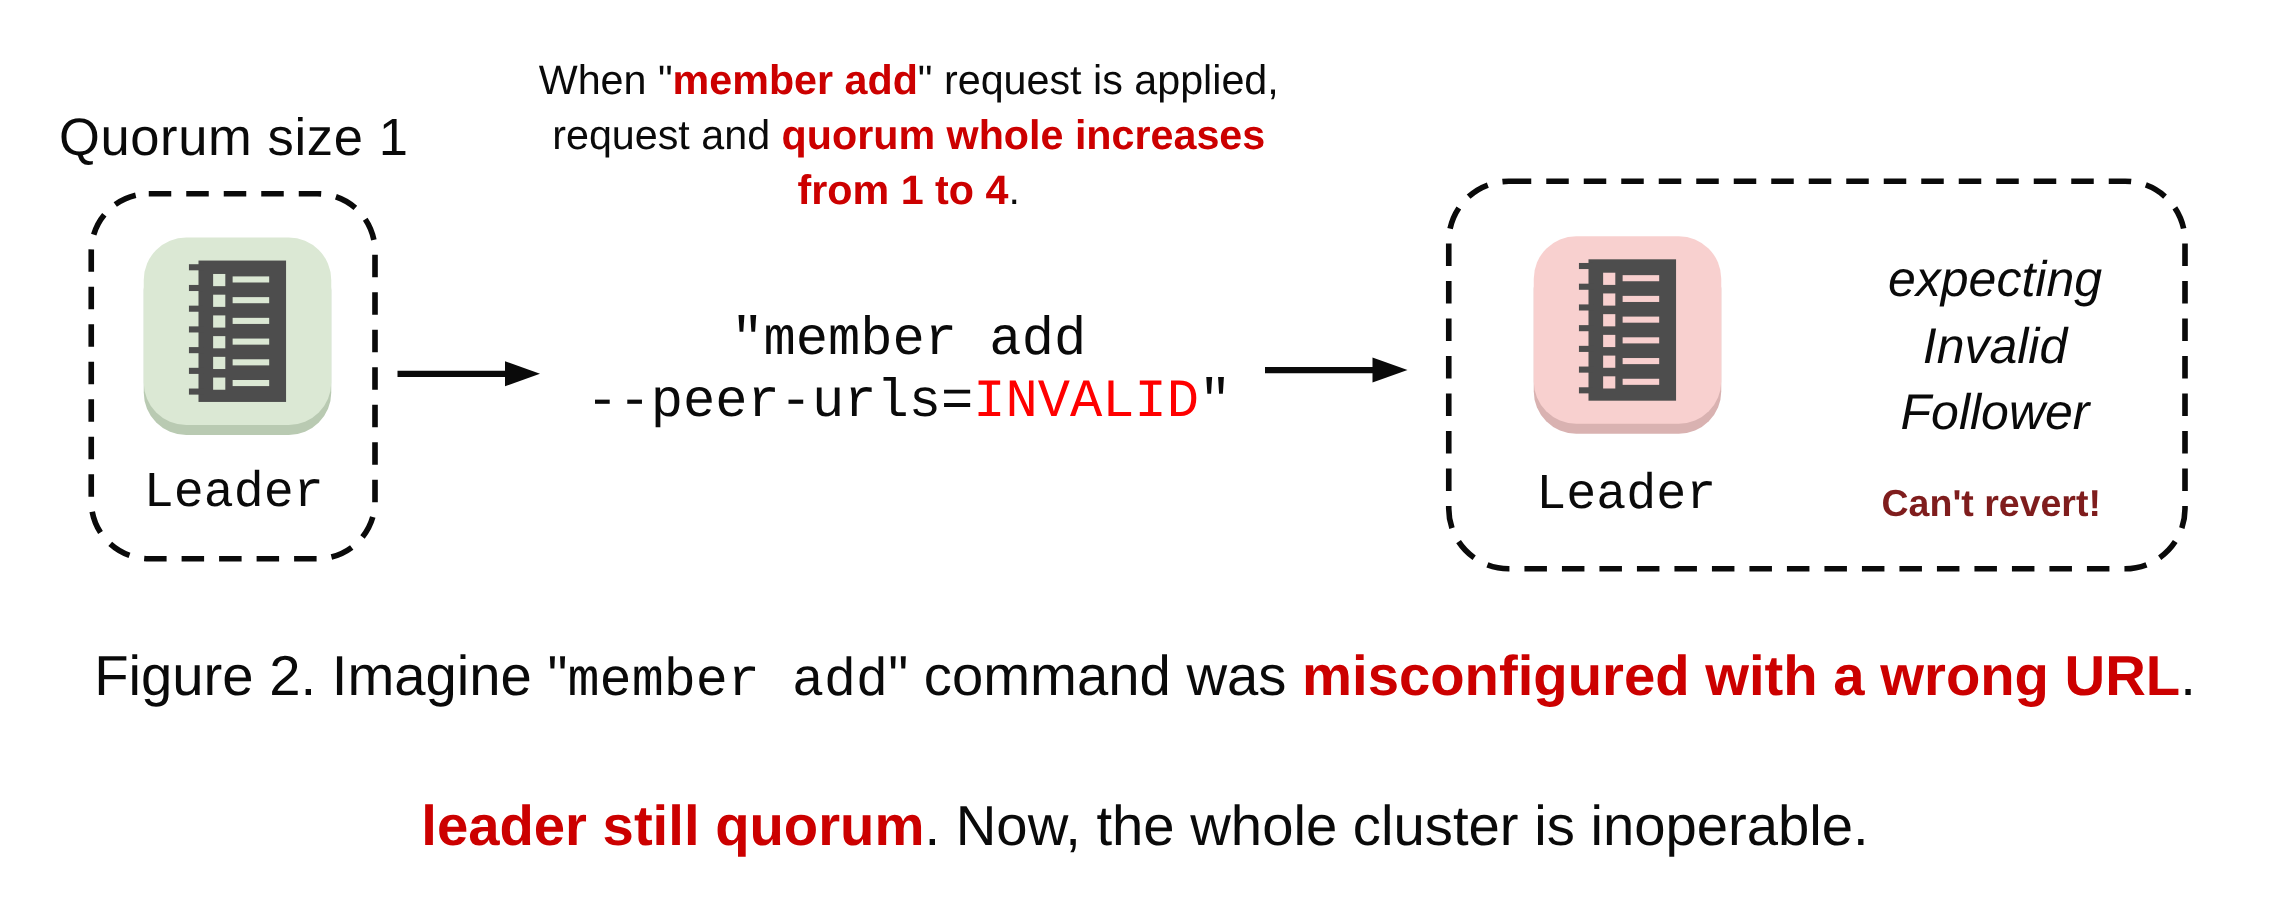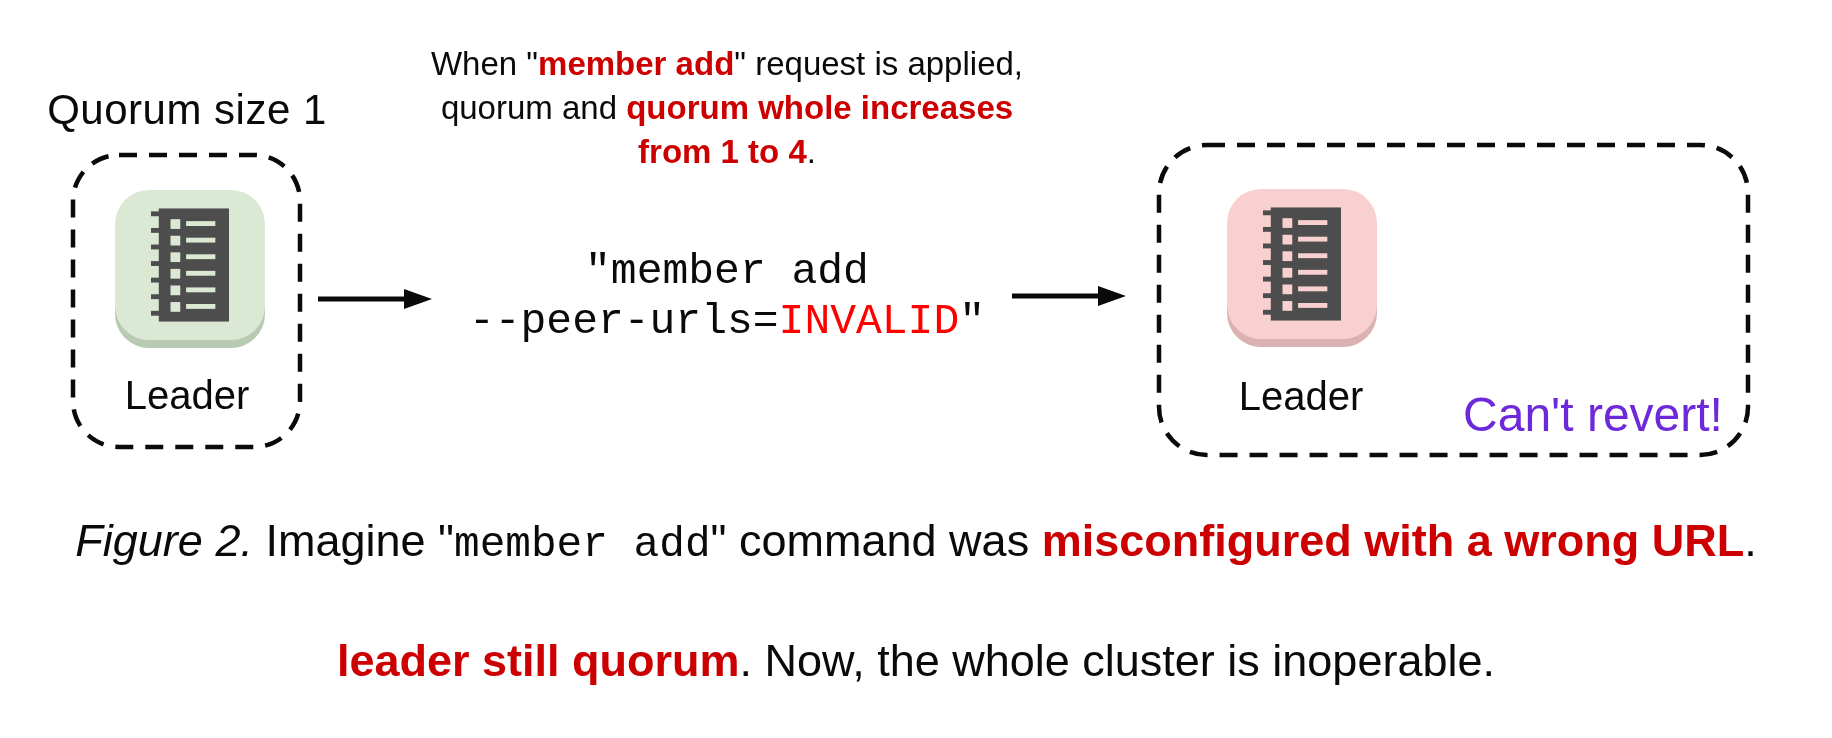--- a/index.html
+++ b/index.html
@@ -1,33 +1,33 @@
 <!DOCTYPE html>
 <html><head>
 <meta charset="utf-8">
 <style>
   html,body{margin:0;padding:0;background:#fff;}
   .canvas{position:relative;width:1832px;height:738px;background:#ffffff;overflow:hidden;
           font-family:"Liberation Sans", sans-serif;color:#0a0a0a;}
   .abs{position:absolute;}
   .center{text-align:center;}
   .heading{font-size:42px;letter-spacing:0.5px;text-align:center;}
-  .nodelabel{font-size:40px;}
+  .nodelabel{font-size:40px;font-family:Liberation Mono, monospace;}
   .node{width:150px;height:150px;border-radius:34px;display:flex;align-items:center;justify-content:center;}
   .node.green{background:#dbe8d4;box-shadow:0 8px 0 #b9cab2;}
   .node.pink{background:#f8d0cf;box-shadow:0 8px 0 #d9b2b1;}
   .note{font-size:33px;line-height:44px;}
   .red-bold{color:#cc0000;font-weight:bold;}
   .mono{font-family:"Liberation Mono", monospace;}
   .command{font-size:43px;line-height:50px;white-space:nowrap;}
   .invalid{color:#ff0000;}
   .expecting{font-size:40px;line-height:53px;font-style:italic;}
-  .cant-revert{font-size:48px;font-weight:normal;color:#6d28d9;}
+  .cant-revert{font-size:30px;font-weight:bold;color:#7f1d1d;}
   .caption{font-size:45px;line-height:58px;}
-  .caption .fig{font-style:italic;}
+  .caption .fig{}
   .caption .mono{font-size:0.95em;}
   svg{display:block;}
 </style>
 </head>
 <body>
 
 <div class="canvas">
 
   <div class="abs center heading" style="left:37px;top:86px;width:300px;">Quorum size 1</div>
 
@@ -66,21 +66,21 @@
 
   <div class="abs center nodelabel" style="left:37px;top:373px;width:300px;">Leader</div>
 
   <svg class="abs" style="left:316px;top:286px;" width="120" height="26">
     <line x1="2" y1="13" x2="92" y2="13" stroke="#0a0a0a" stroke-width="5"></line>
     <polygon points="88,3 116,13 88,23" fill="#0a0a0a"></polygon>
   </svg>
 
   <div class="abs center note" style="left:360px;top:42px;width:734px;">
     <span>When "</span><span class="red-bold">member add</span><span>" request is applied,</span><br>
-    <span>quorum and </span><span class="red-bold">quorum whole increases</span><br>
+    <span>request and </span><span class="red-bold">quorum whole increases</span><br>
     <span class="red-bold">from 1 to 4</span><span>.</span>
   </div>
 
   <div class="abs center mono command" style="left:375px;top:247px;width:704px;">
     <span>"member add</span><br>
     <span>--peer-urls=</span><span class="invalid">INVALID</span><span>"</span>
   </div>
 
   <svg class="abs" style="left:1010px;top:283px;" width="120" height="26">
     <line x1="2" y1="13" x2="92" y2="13" stroke="#0a0a0a" stroke-width="5"></line>
@@ -116,20 +116,25 @@
         <rect x="20" y="79" width="10" height="10"></rect>
           <rect x="36" y="81" width="30" height="5"></rect>
         <rect x="20" y="96" width="10" height="10"></rect>
           <rect x="36" y="98" width="30" height="5"></rect>
       </g>
     </svg>
   </div>
 
   <div class="abs center nodelabel" style="left:1151px;top:374px;width:300px;">Leader</div>
 
+  <div class="abs center expecting" style="left:1441px;top:198px;width:310px;">
+    <span>expecting</span><br>
+    <span>Invalid</span><br>
+    <span>Follower</span>
+  </div>
 
   <div class="abs center cant-revert" style="left:1438px;top:387px;width:310px;">Can't revert!</div>
 
   <div class="abs center caption" style="left:0;top:512px;width:1832px;">
     <span class="fig">Figure 2.</span><span> Imagine "</span><span class="mono">member add</span><span>" command was </span><span class="red-bold">misconfigured with a wrong URL</span><span>.</span><br>
     <br>
     <span class="red-bold">leader still quorum</span><span>. Now, the whole cluster is inoperable.</span>
   </div>
 
 </div>

